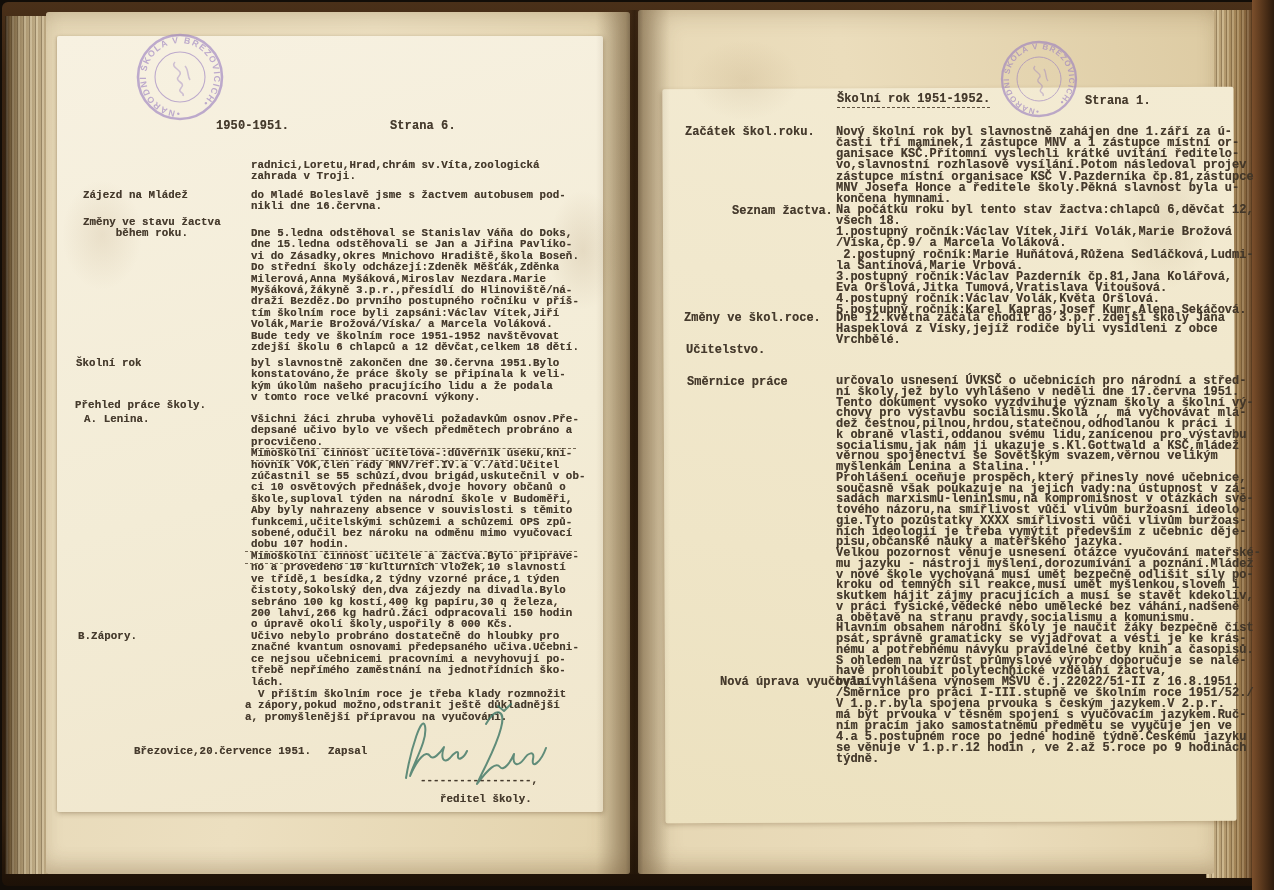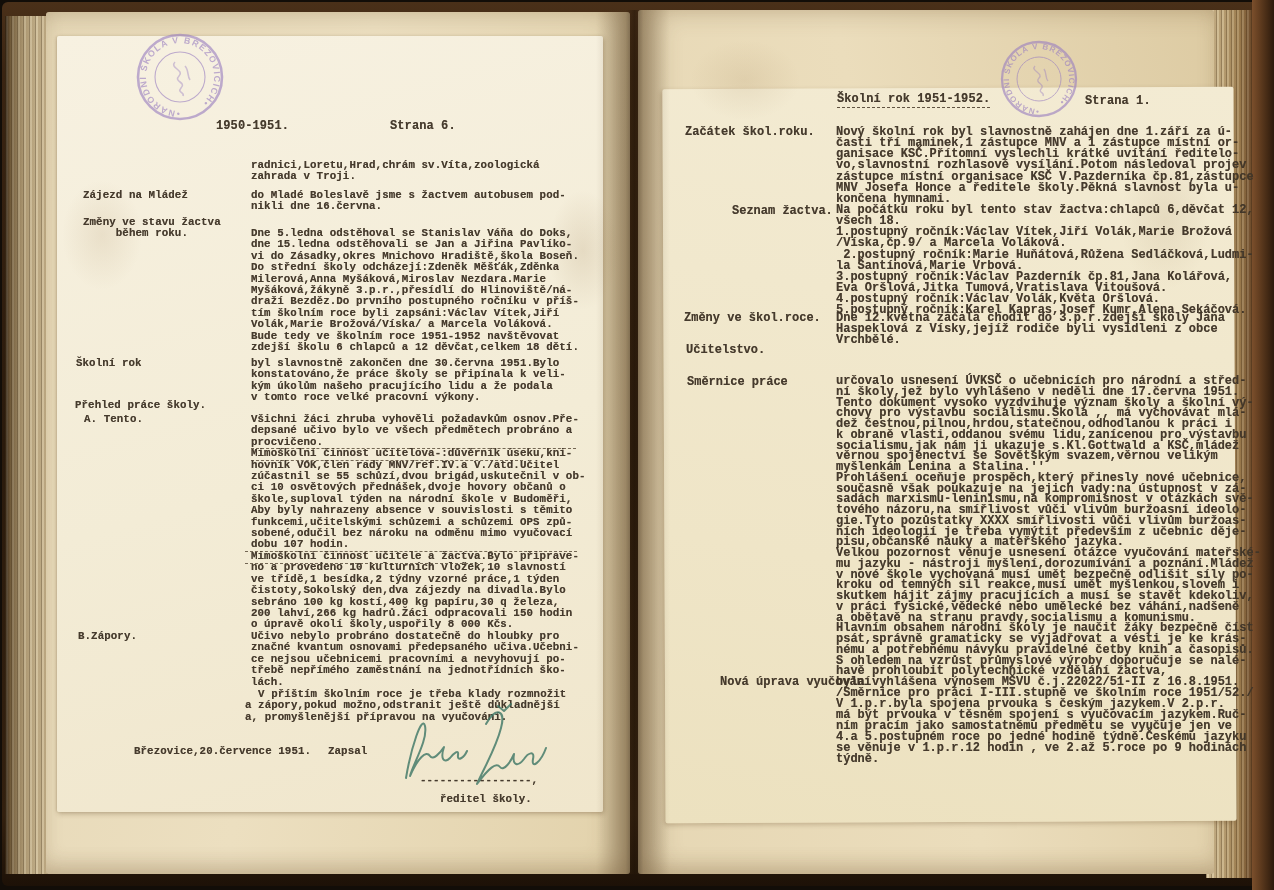--- a/index.html
+++ b/index.html
@@ -106,21 +106,21 @@
 zdejší školu 6 chlapců a 12 děvčat,celkem 18 dětí.</div>
 
   <div class="typed t-left" style="left:76px;top:358px;">Školní rok</div>
   <div class="typed t-left" style="left:251px;top:358px;">byl slavnostně zakončen dne 30.června 1951.Bylo
 konstatováno,že práce školy se připínala k veli-
 kým úkolům našeho pracujícího lidu a že podala
 v tomto roce velké pracovní výkony.</div>
 
   <div class="typed t-left" style="left:75px;top:400px;">Přehled práce školy.</div>
 
-  <div class="typed t-left" style="left:84px;top:414px;">A. Tento.</div>
+  <div class="typed t-left" style="left:84px;top:414px;">A. Lenina.</div>
   <div class="typed t-left" style="left:251px;top:414px;">Všichni žáci zhruba vyhověli požadavkům osnov.Pře-
 depsané učivo bylo ve všech předmětech probráno a
 procvičeno.
 Mimoškolní činnost učitelova-:důvěrník úseku,kni-
 hovník VOK,člen rady MNV/ref.IV.a V./atd.Učitel
 zúčastnil se 55 schůzí,dvou brigád,uskutečnil v ob-
 ci 10 osvětových přednášek,dvoje hovory občanů o
 škole,suploval týden na národní škole v Budoměři,
 Aby byly nahrazeny absence v souvislosti s těmito
 funkcemi,učitelskými schůzemi a schůzemi OPS způ-

